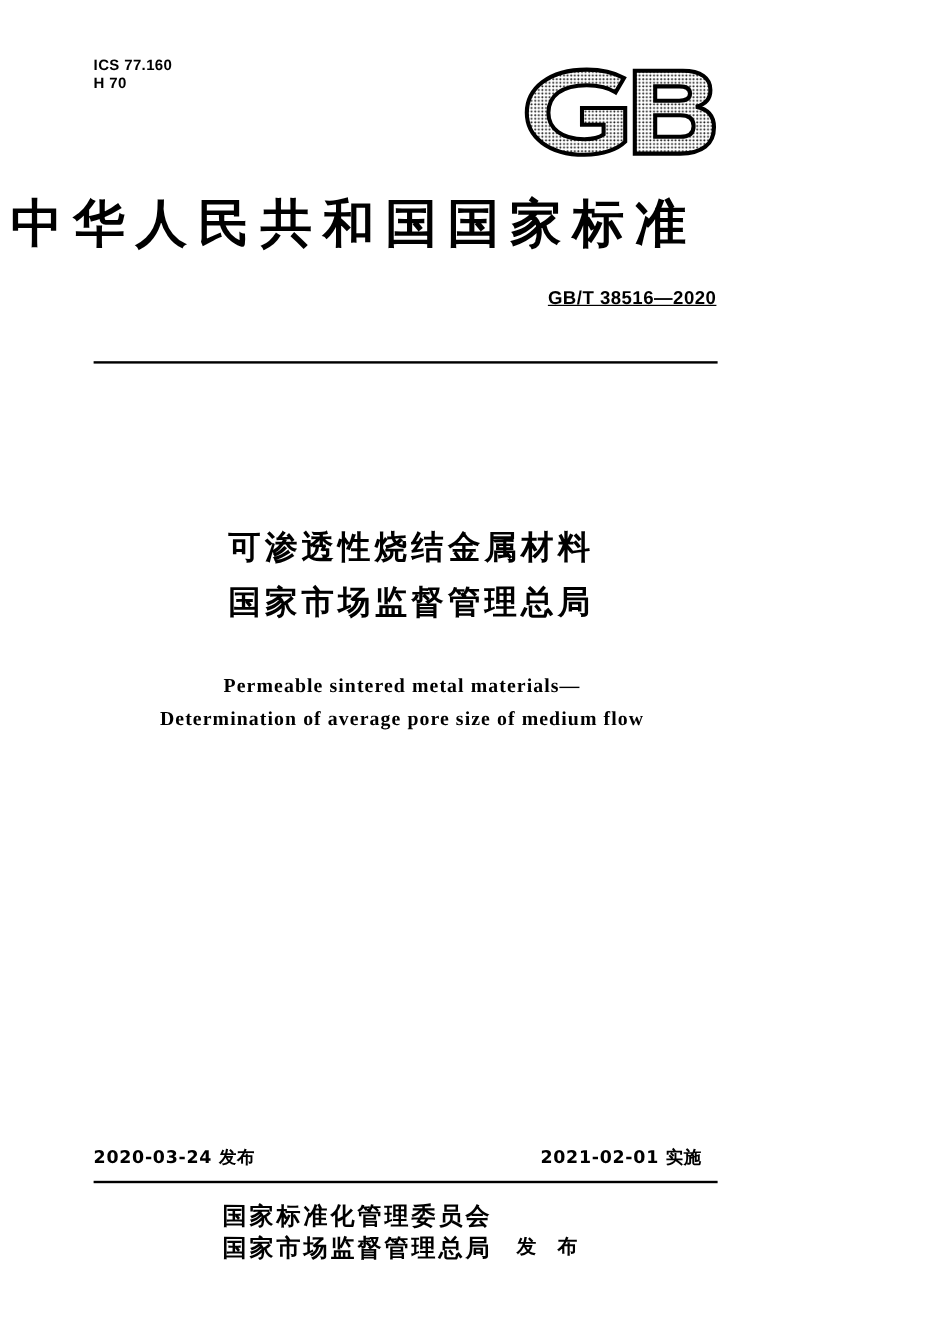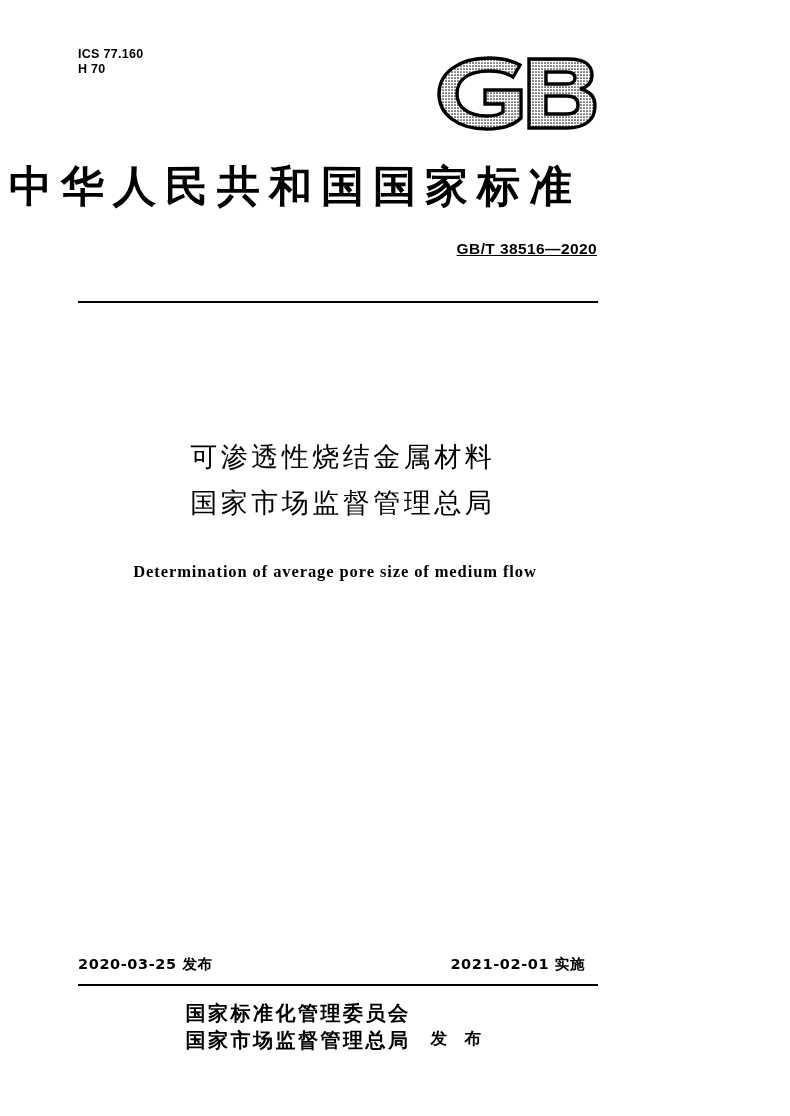--- a/index.html
+++ b/index.html
@@ -81,21 +81,21 @@
 
   
   .doc-title {
     position: absolute;
     left: 0; right: 0;
     top: 434px;
     text-align: center;
   }
   .doc-title .line {
     font-family: "DejaVu Sans", sans-serif;
-    font-weight: normal;
+    font-weight: bold;
     font-size: 27px;
     letter-spacing: 3.5px;
     text-indent: 3.5px;
     line-height: 46px;
     white-space: nowrap;
     margin-left: 12px;
   }
 
   
   .doc-subtitle {
@@ -207,25 +207,26 @@
   <div class="std-number">GB/T 38516—2020</div>
 
   <div class="header-rule"></div>
 
   <div class="doc-title">
     <div class="line">可渗透性烧结金属材料</div>
     <div class="line">国家市场监督管理总局</div>
   </div>
 
   <div class="doc-subtitle">
+    <div class="line">Permeable sintered metal materials—</div>
     <div class="line">Determination of average pore size of medium flow</div>
   </div>
 
   <div class="footer-dates">
-    <div class="date issue">2020-03-25 发布</div>
+    <div class="date issue">2020-03-24 发布</div>
     <div class="date effective">2021-02-01 实施</div>
   </div>
 
   <div class="footer-rule"></div>
 
   <div class="publisher">
     <div class="orgs">
       <div class="org-line">国家标准化管理委员会</div>
       <div class="org-line">国家市场监督管理总局</div>
     </div>

